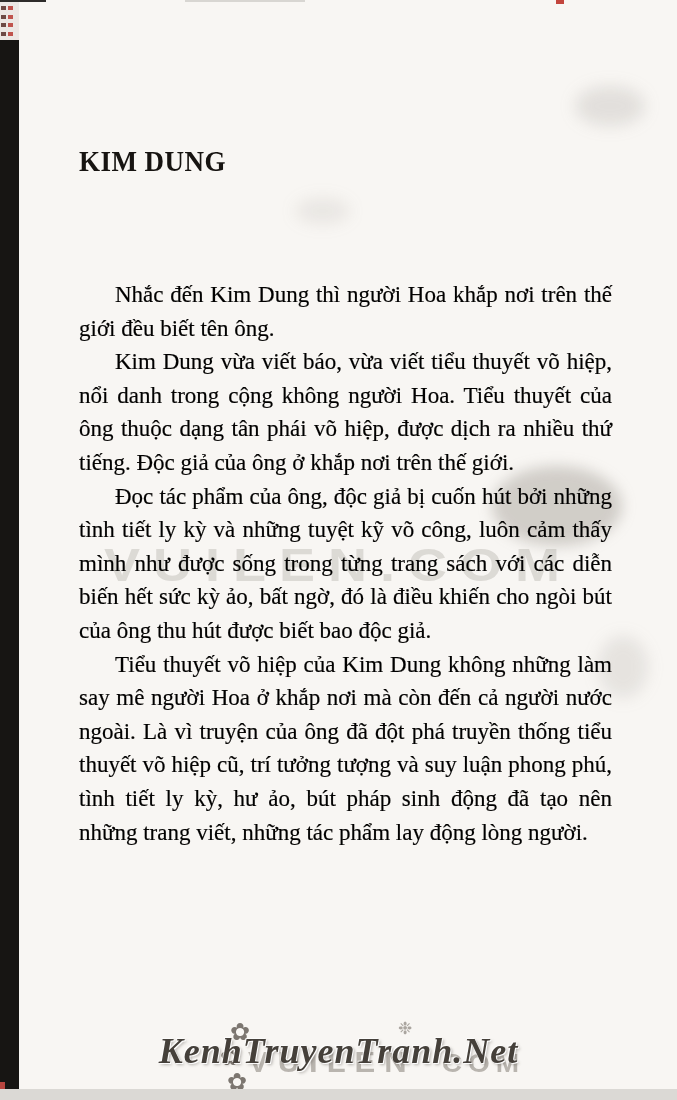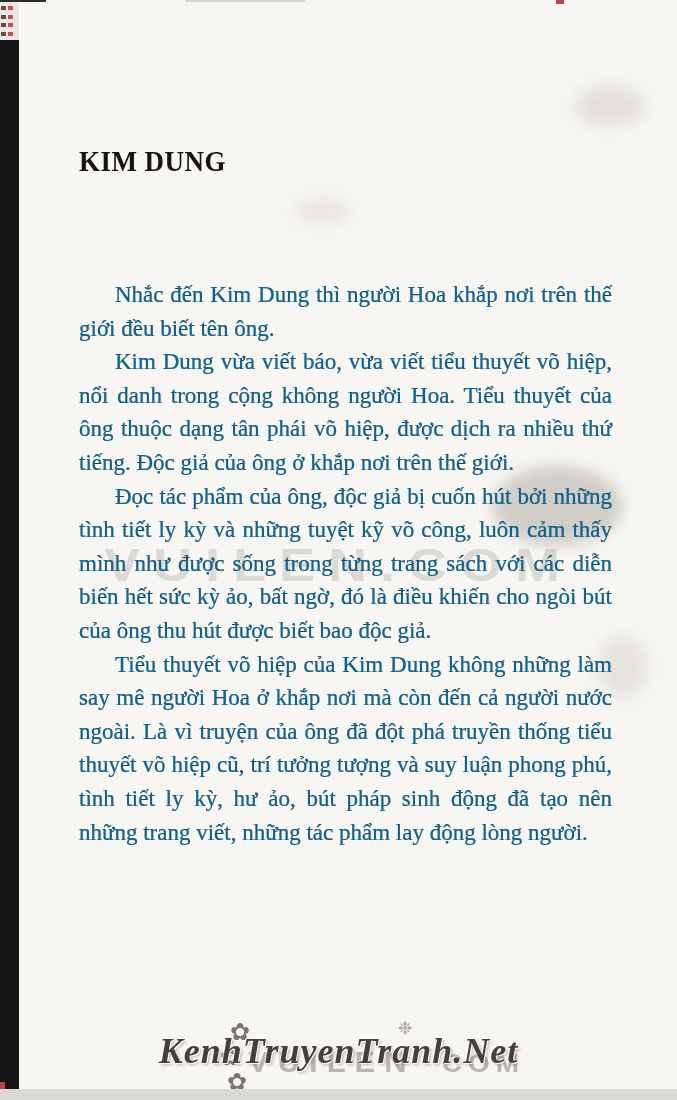--- a/index.html
+++ b/index.html
@@ -54,21 +54,21 @@
     transform-origin: left center;
     z-index: 3;
   }
 
   
   .text-block {
     position: absolute; left: 79px; top: 278px;
     width: 533px;
     font-size: 23px;
     line-height: 33.6px;
-    color: #0369a1;
+    color: #000000;
     text-align: justify;
     z-index: 3;
     -webkit-text-stroke: 0.2px #1d1a16;
   }
   .text-block p { margin: 0; text-indent: 36px; }
 
   
   .mid-watermark {
     position: absolute; left: 0; top: 534px;
     width: 677px;

